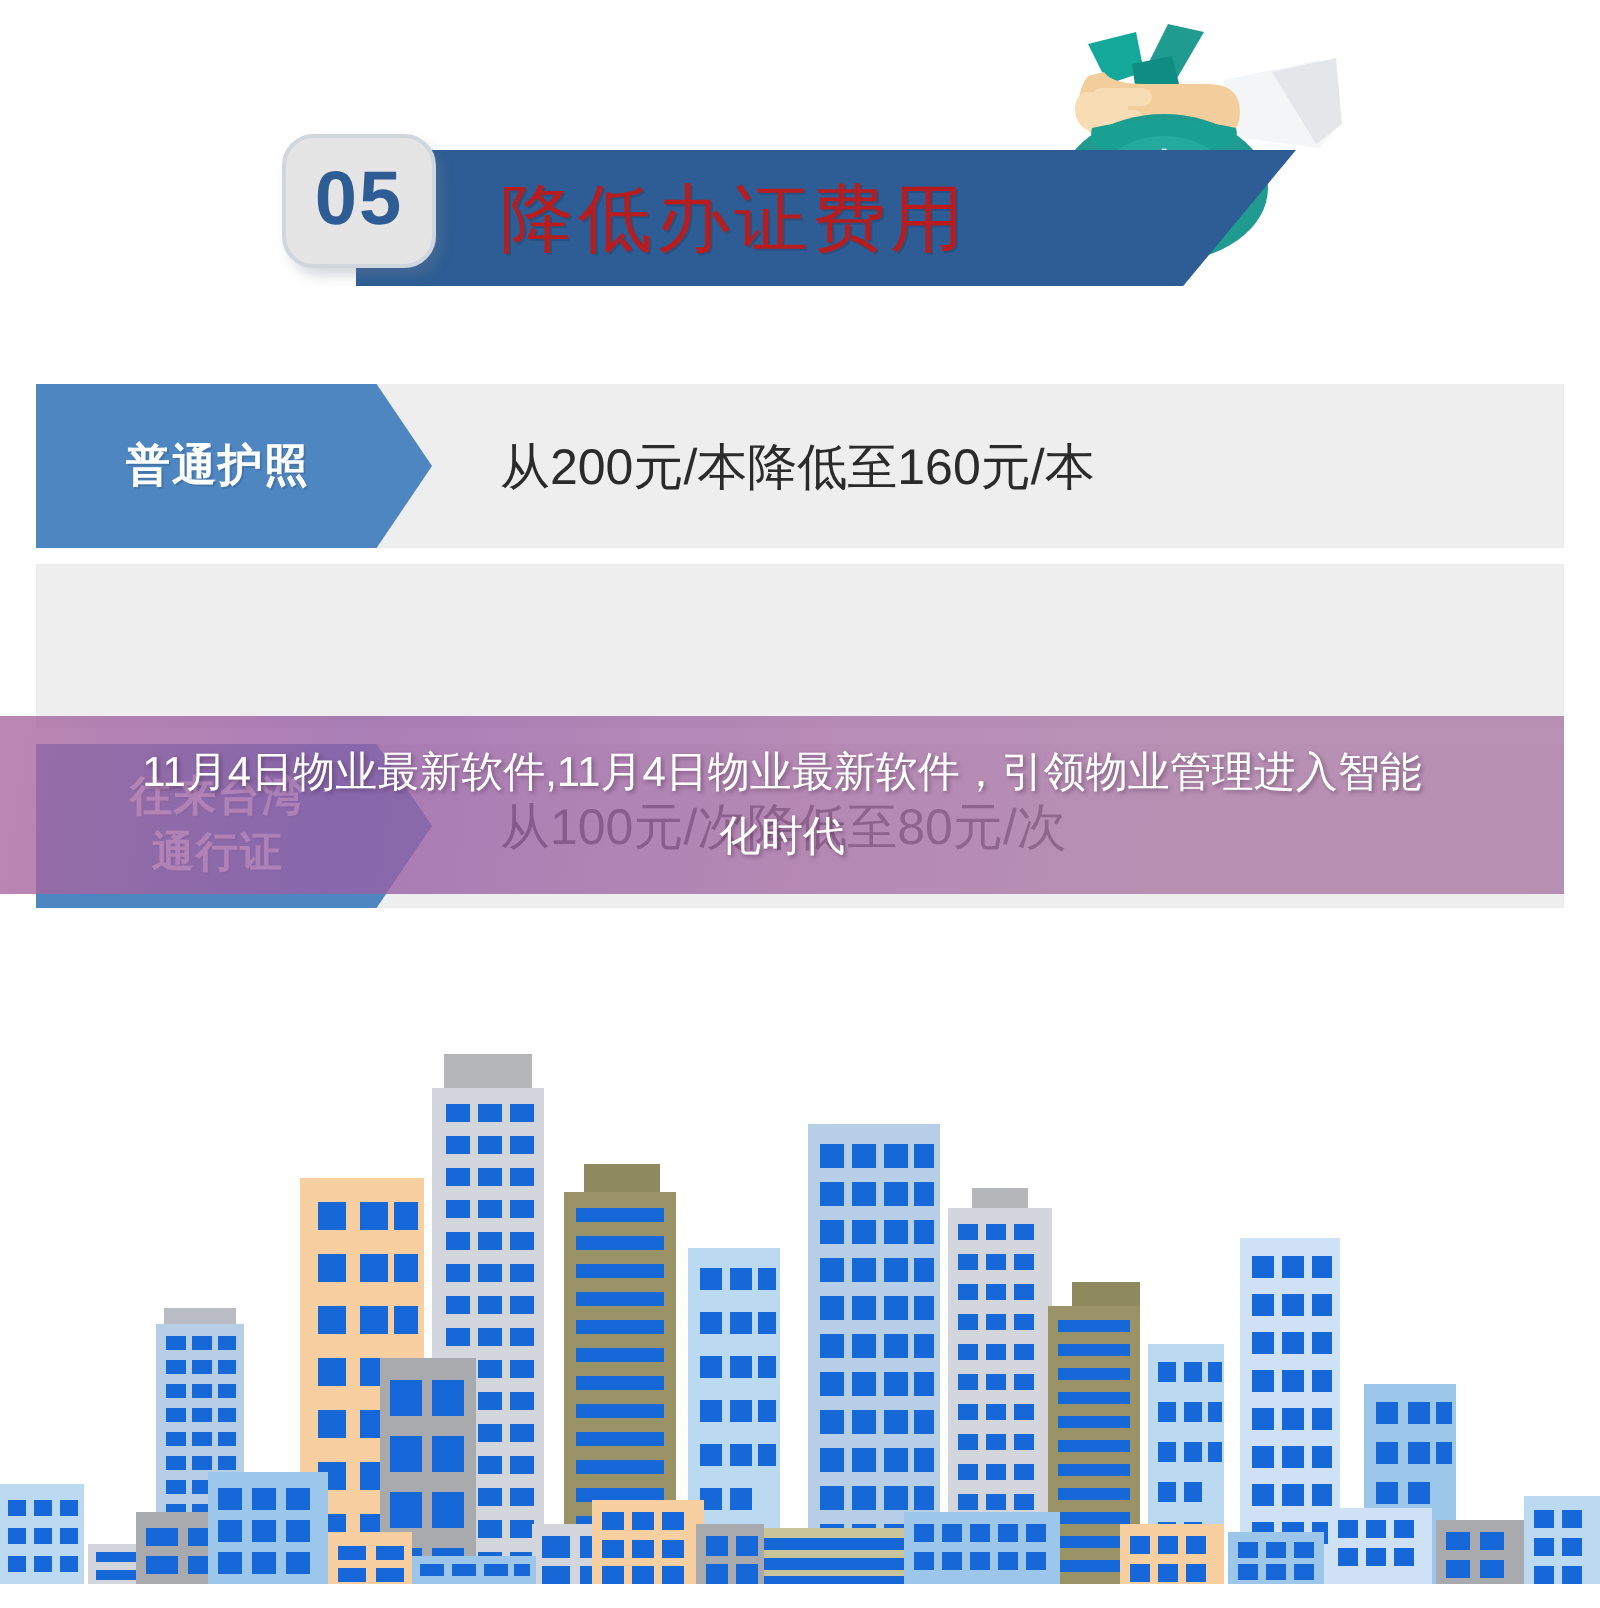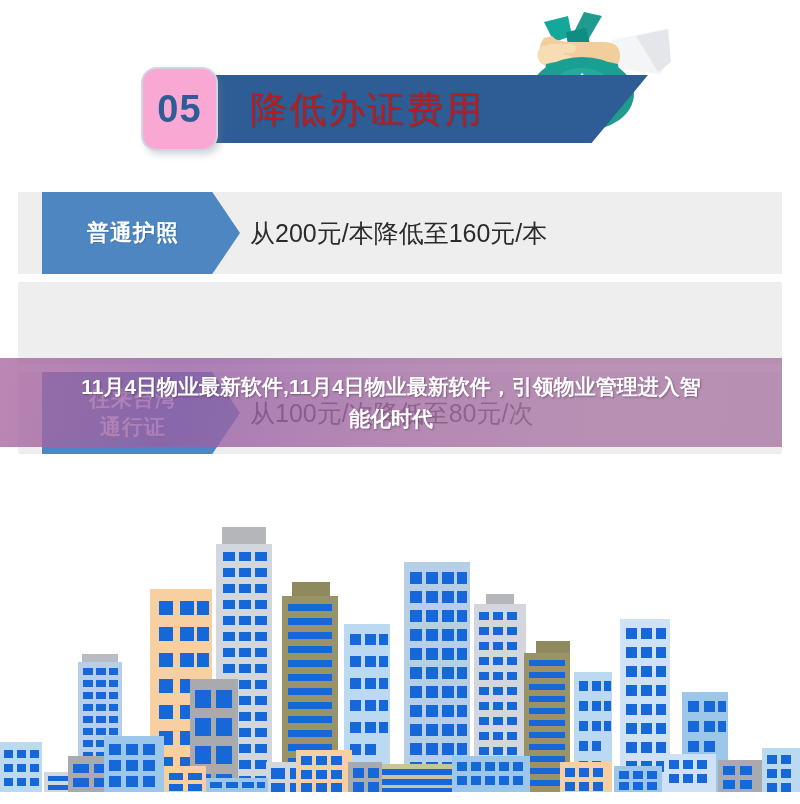--- a/index.html
+++ b/index.html
@@ -23,22 +23,22 @@
   .banner-title {
     position: absolute; left: 250px; top: 86px;
     width: 320px; height: 48px;
     font-size: 37px; font-weight: normal; letter-spacing: 2px;
     color: #b91c1c; line-height: 48px; white-space: nowrap;
     text-shadow: 1px 1px 0 rgba(0,0,0,0.12);
   }
 
   .num-badge {
     position: absolute; left: 141px; top: 67px;
-    width: 77px; height: 84px;
-    background: #f9a8d4; border: 2px solid #cfd6dd;
+    width: 77px; height: 67px;
+    background: #e5e5e5; border: 2px solid #cfd6dd;
     border-radius: 16px;
     box-shadow: 3px 4px 6px rgba(120,130,145,0.30);
     display: flex; align-items: center; justify-content: center;
   }
   .num-badge span {
     font-size: 38px; font-weight: bold; color: #2d5d94; letter-spacing: 1px;
   }
 
   
   .moneybag { position: absolute; left: 508px; top: 2px; width: 170px; height: 130px; }
@@ -48,21 +48,20 @@
   .row {
     position: relative; width: 764px; height: 82px;
     background: #eeeeee; margin-bottom: 8px;
   }
   .row-label {
     position: absolute; left: 0; top: 0; width: 198px; height: 82px;
     background: #4d86c0;
     clip-path: polygon(0 0, 86% 0, 100% 50%, 86% 100%, 0 100%);
     display: flex; align-items: center; justify-content: center;
     padding-right: 16px;
-    margin-left: 24px;
   }
   .row-label span {
     color: #ffffff; font-size: 22px; font-weight: bold; line-height: 28px;
     text-align: center; letter-spacing: 1px;
     text-shadow: 1px 1px 0 rgba(0,0,0,0.12);
   }
   .row-label.two-line span { font-size: 21px; }
   .row-value {
     position: absolute; left: 232px; top: 0; height: 82px;
     display: flex; align-items: center;
@@ -75,21 +74,21 @@
     background: linear-gradient(100deg,
       rgba(170,105,160,0.80) 0%,
       rgba(150,95,165,0.80) 22%,
       rgba(165,110,165,0.80) 48%,
       rgba(170,120,165,0.80) 75%,
       rgba(168,120,163,0.80) 100%);
     display: flex; align-items: center; justify-content: center;
   }
   .overlay-text {
     width: 700px; text-align: center;
-    color: #ffffff; font-size: 21px; font-weight: bold; line-height: 32px;
+    color: #ffffff; font-size: 21px; font-weight: normal; line-height: 32px;
     text-shadow: 1px 1px 2px rgba(60,30,60,0.45);
     padding: 0 30px;
   }
 
   
   .city { position: absolute; left: 0; bottom: 0; width: 800px; height: 310px; }
 </style>
 </head>
 <body>
 

